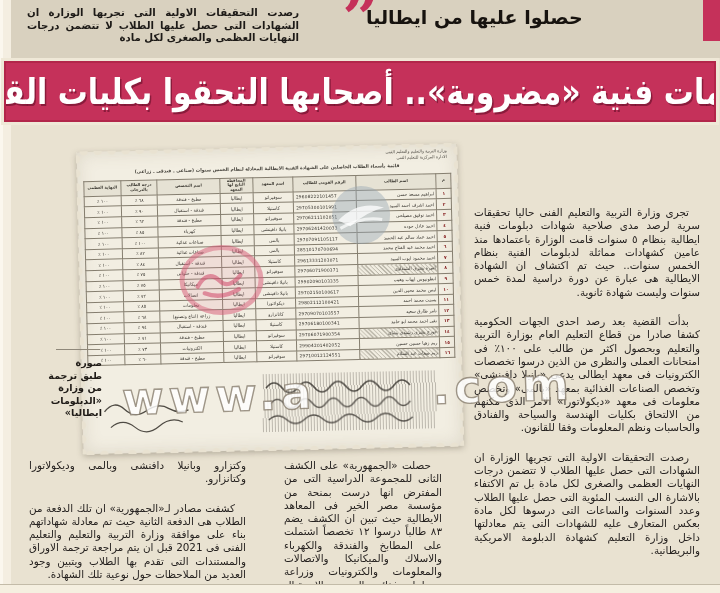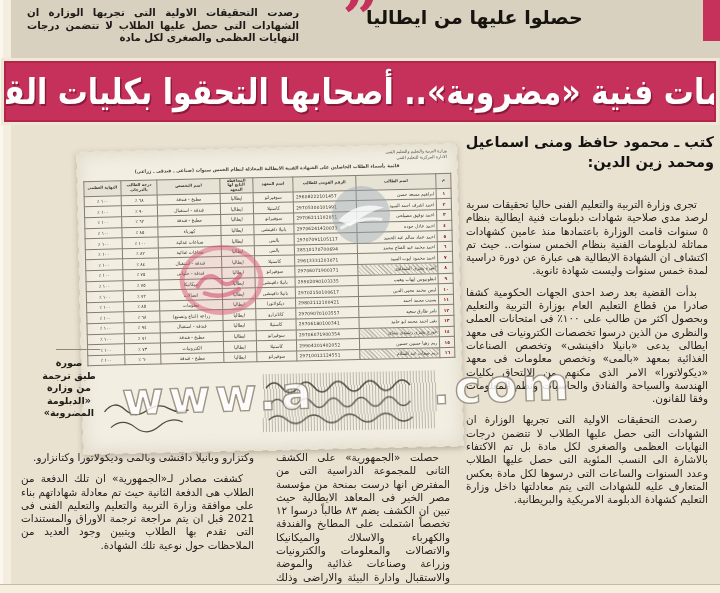--- a/index.html
+++ b/index.html
@@ -30,21 +30,21 @@
 
   
   .headline-box{position:absolute;left:4px;top:61px;width:712px;height:61px;background:var(--accent);
     border:2px solid #b2264a;outline:3px solid #efe8d7;display:flex;align-items:center;justify-content:center;overflow:hidden}
   .headline-text{color:#fff;font-weight:bold;font-size:30px;white-space:nowrap;
     transform:scaleY(1.18);text-shadow:1.5px 1.5px 0 rgba(90,10,35,.55)}
 
   
   .byline{position:absolute;right:6px;top:132px;width:262px;text-align:right;font-weight:bold;font-size:14.5px;line-height:20px;color:#141210}
   .col{position:absolute;color:var(--ink);font-size:10.4px;line-height:13.3px;text-align:justify;overflow:hidden}
-  .col p{text-indent:11px;margin:8px}
+  .col p{text-indent:11px;margin:16px}
   .col p.noindent{text-indent:0}
   .col-right{right:4px;top:190px;width:258px;height:396px}
   .col-mid{left:268px;top:443px;width:190px;height:141px}
   .col-left{left:13px;top:443px;width:249px;height:141px}
 
   
   .doc{position:absolute;left:80px;top:148px;width:380px;height:302px;background:var(--paper);
     transform:rotate(-1.3deg);z-index:1;
     box-shadow:0 2px 6px rgba(70,60,45,.35), inset 0 0 18px rgba(120,105,80,.18);
     color:#3c3a34}
@@ -75,21 +75,21 @@
   .logo-pink{position:absolute;left:100px;top:96px;width:84px;height:70px;border-radius:50%;
     border:5px solid rgba(212,86,116,.45);background:rgba(228,120,146,.14);z-index:2}
   .logo-pink svg{width:100%;height:100%}
   .stamp-band{position:absolute;left:180px;top:226px;width:174px;height:58px;z-index:2;
     background:repeating-linear-gradient(88deg, rgba(48,42,36,.28) 0 1px, rgba(0,0,0,0) 1px 3px);
     filter:blur(.3px)}
   .stamp-band svg,.signature svg{width:100%;height:100%}
   .signature{position:absolute;left:16px;top:246px;width:96px;height:44px;z-index:2;opacity:.85}
 
   
-  .caption{position:absolute;left:36px;top:349px;width:66px;z-index:3;text-align:center;color:#1f1b17;font-weight:bold;font-size:9.6px;line-height:12.5px}
+  .caption{position:absolute;left:36px;top:349px;width:66px;z-index:3;text-align:right;color:#1f1b17;font-weight:bold;font-size:9.6px;line-height:12.5px}
   .cap-rule{width:44px;border-top:1.2px solid #8f887a;margin:0 2px 7px auto}
 
   
   .watermark{position:absolute;left:122px;top:358px;width:452px;height:66px;z-index:5;
     transform:rotate(-2deg);display:flex;justify-content:space-between;align-items:center;
     direction:ltr;pointer-events:none;
     font-weight:bold;font-size:45px;color:rgba(255,255,255,.82);
     -webkit-text-stroke:1.4px rgba(128,118,102,.75);letter-spacing:5px}
 
   
@@ -109,21 +109,20 @@
     </div>
     <div class="qmark">”</div>
     <div class="quote">رصدت التحقيقات الاولية التى تجريها الوزارة ان الشهادات التى حصل عليها الطلاب لا تتضمن درجات النهايات العظمى والصغرى لكل مادة</div>
   </div>
   <div class="corner-bar"></div>
 
   <div class="headline-box">
     <span class="headline-text">دبلومات فنية «مضروبة».. أصحابها التحقوا بكليات القمة!!</span>
   </div>
 
-  <div class="byline">كتب ـ محمود حافظ ومنى اسماعيل ومحمد زين الدين:</div>
 
   <div class="col col-right">
     <p>تجرى وزارة التربية والتعليم الفنى حاليا تحقيقات سرية لرصد مدى صلاحية شهادات دبلومات فنية ايطالية بنظام ٥ سنوات قامت الوزارة باعتمادها منذ عامين كشهادات مماثلة لدبلومات الفنية بنظام الخمس سنوات.. حيث تم اكتشاف ان الشهادة الايطالية هى عبارة عن دورة دراسية لمدة خمس سنوات وليست شهادة ثانوية.</p>
     <p>بدأت القضية بعد رصد احدى الجهات الحكومية كشفا صادرا من قطاع التعليم العام بوزارة التربية والتعليم وبحصول اكثر من طالب على ١٠٠٪ فى امتحانات العملى والنظرى من الذين درسوا تخصصات الكترونيات فى معهد ايطالى يدعى «بانيلا دافينشى» وتخصص الصناعات الغذائية بمعهد «بالمى» وتخصص معلومات فى معهد «ديكولاتورا» الامر الذى مكنهم من الالتحاق بكليات الهندسة والسياحة والفنادق والحاسبات ونظم المعلومات وفقا للقانون.</p>
     <p>رصدت التحقيقات الاولية التى تجريها الوزارة ان الشهادات التى حصل عليها الطلاب لا تتضمن درجات النهايات العظمى والصغرى لكل مادة بل تم الاكتفاء بالاشارة الى النسب المئوية التى حصل عليها الطلاب وعدد السنوات والساعات التى درسوها لكل مادة بعكس المتعارف عليه للشهادات التى يتم معادلتها داخل وزارة التعليم كشهادة الدبلومة الامريكية والبريطانية.</p>
   </div>
 
   <div class="doc">
     <div class="sc t"></div>
     <div class="sc b"></div>
@@ -350,22 +349,22 @@
         <path d="M12 30 q12 -10 24 0 t24 0 t24 -4" stroke="#332f29" stroke-width="1.2" fill="none"></path>
       </svg>
     </div>
   </div>
 
   <div class="caption">
     <div class="cap-rule"></div>
     <div>صورة</div>
     <div>طبق ترجمة</div>
     <div>من وزارة</div>
-    <div>«الدبلومة</div>
-    <div>المضروبة»</div>
+    <div>«الدبلومات</div>
+    <div>ايطاليا»</div>
   </div>
 
   <div class="watermark">
     <span>www.a</span>
     <span>.com</span>
   </div>
 
   <div class="col col-mid">
     <p>حصلت «الجمهورية» على الكشف الثانى للمجموعة الدراسية التى من المفترض انها درست بمنحة من مؤسسة مصر الخير فى المعاهد الايطالية حيث تبين ان الكشف يضم ٨٣ طالباً درسوا ١٢ تخصصاً اشتملت على المطابخ والفندقة والكهرباء والاسلاك والميكانيكا والاتصالات والمعلومات والكترونيات وزراعة وصناعات غذائية والموضة والاستقبال وادارة البيئة والاراضى وذلك فى ٧ معاهد ايطالية تدعى سوفير اتوا وكاستيلا</p>
   </div>

